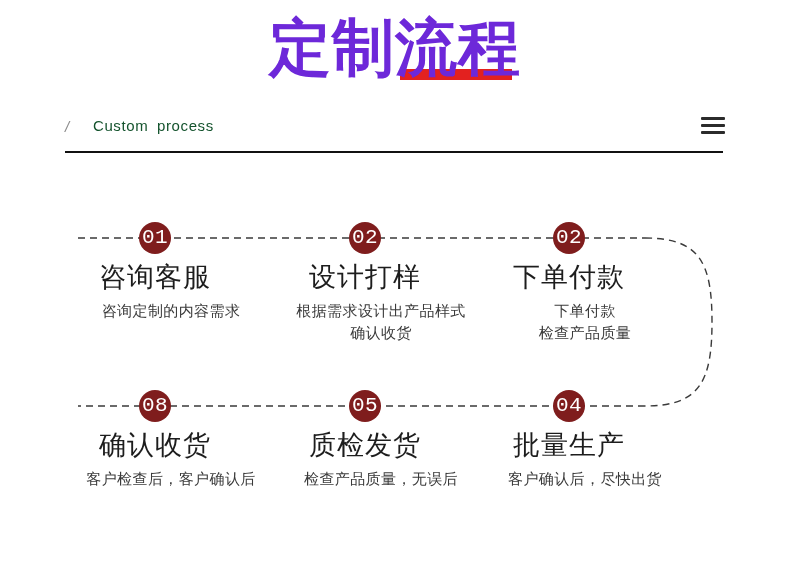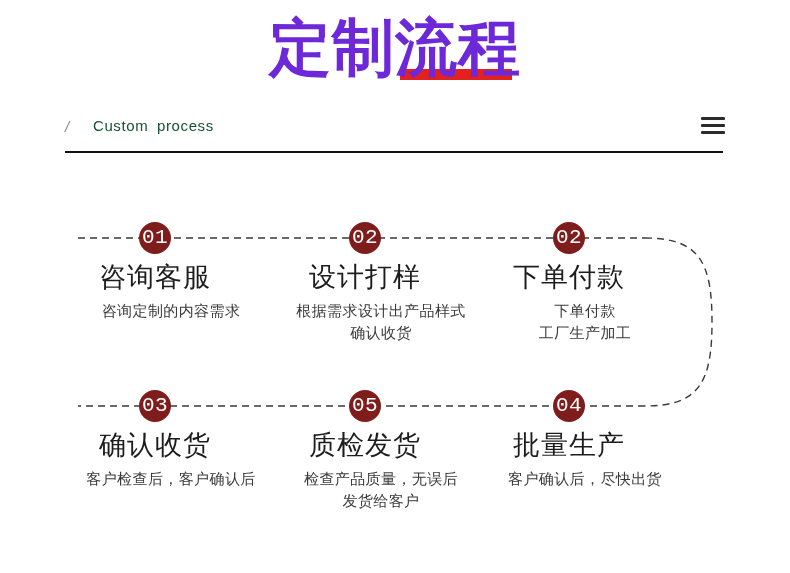--- a/index.html
+++ b/index.html
@@ -214,38 +214,37 @@
       <div>根据需求设计出产品样式</div>
       <div>确认收货</div>
     </div>
   </div>
 
   <div class="step step-r1 col-3">
     <div class="step-badge">02</div>
     <div class="step-title">下单付款</div>
     <div class="step-desc">
       <div>下单付款</div>
-      <div>工厂生产加工</div>
+      <div>检查产品质量</div>
     </div>
   </div>
 
   <div class="step step-r2 col-1">
-    <div class="step-badge">03</div>
+    <div class="step-badge">08</div>
     <div class="step-title">确认收货</div>
     <div class="step-desc">
       <div>客户检查后，客户确认后</div>
     </div>
   </div>
 
   <div class="step step-r2 col-2">
     <div class="step-badge">05</div>
     <div class="step-title">质检发货</div>
     <div class="step-desc">
       <div>检查产品质量，无误后</div>
-      <div>发货给客户</div>
     </div>
   </div>
 
   <div class="step step-r2 col-3">
     <div class="step-badge">04</div>
     <div class="step-title">批量生产</div>
     <div class="step-desc">
       <div>客户确认后，尽快出货</div>
     </div>
   </div>

